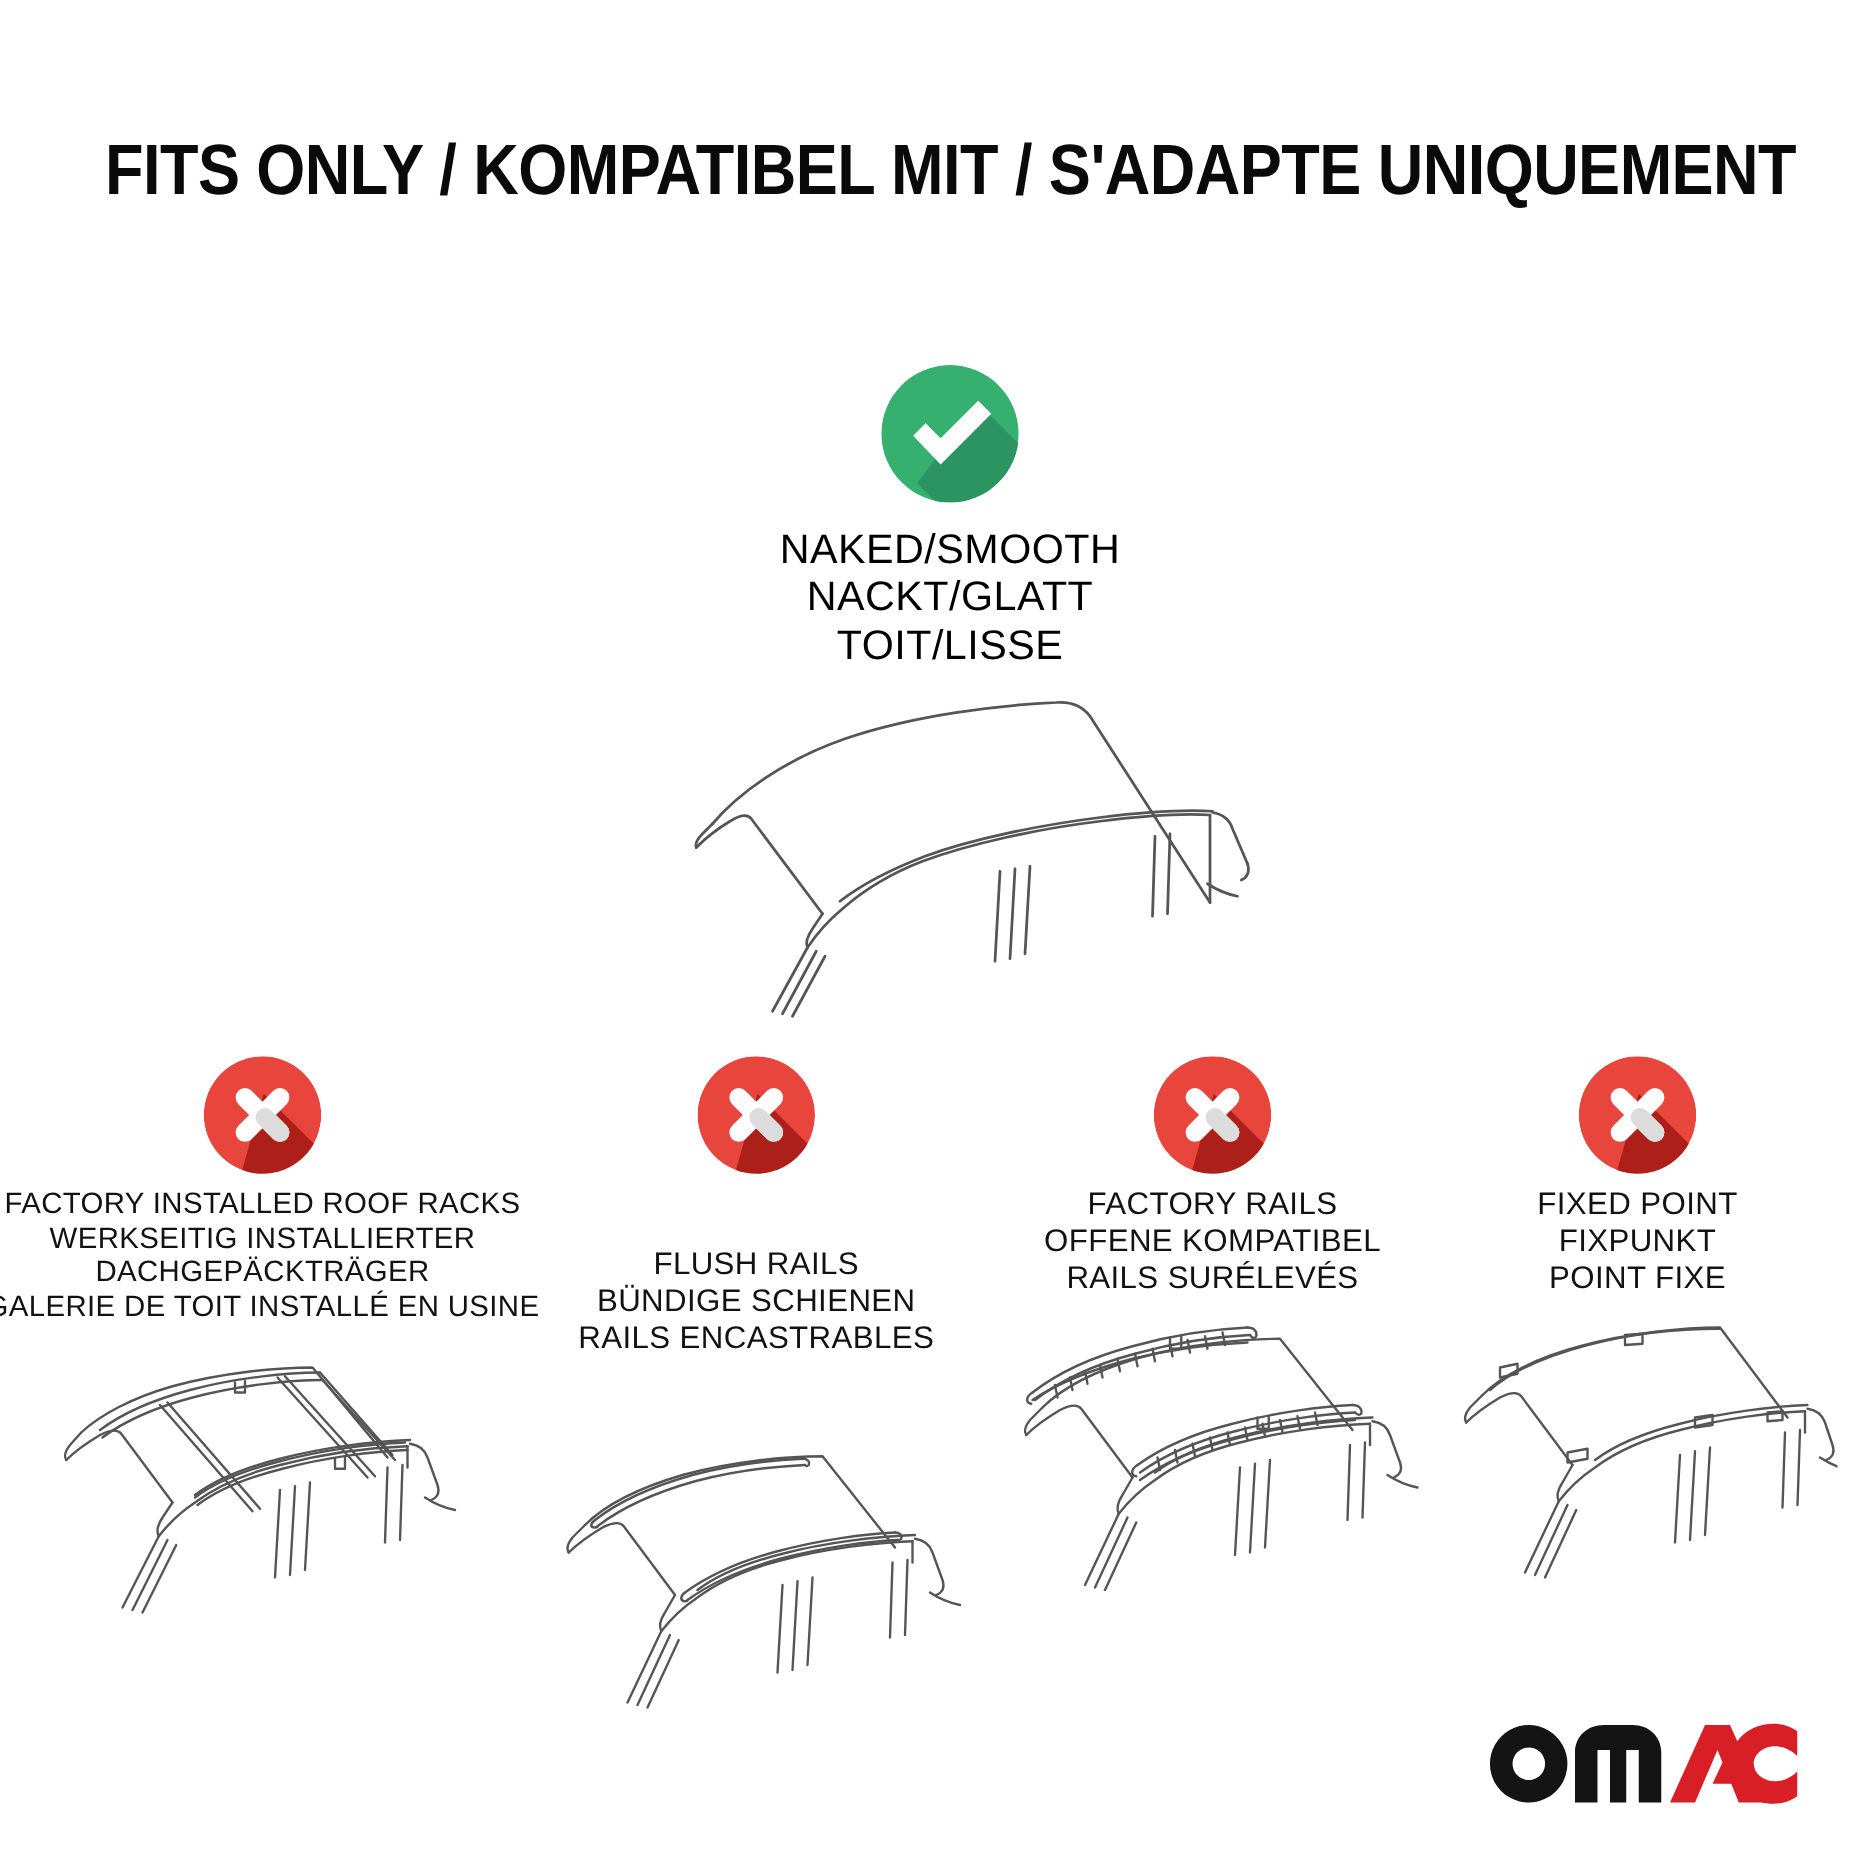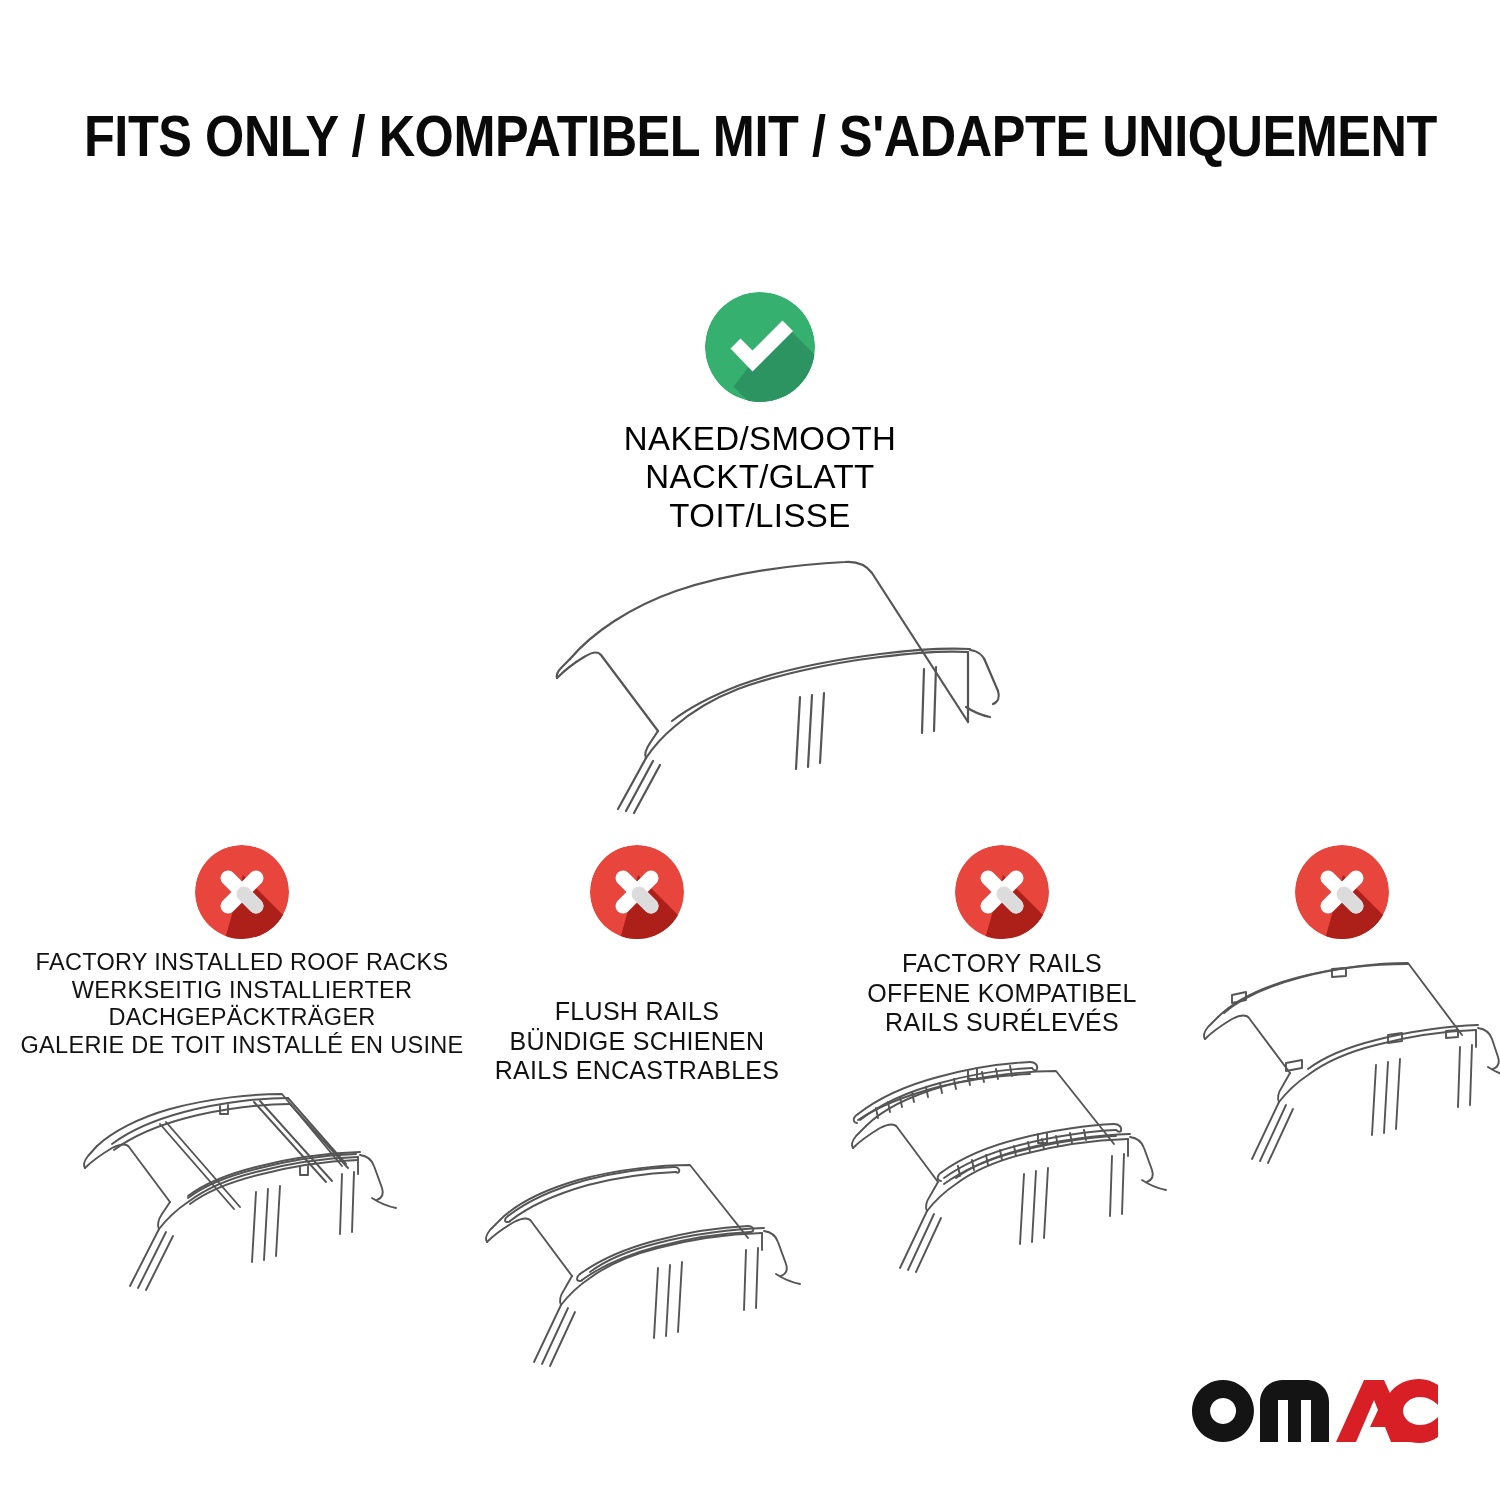--- a/index.html
+++ b/index.html
@@ -52,21 +52,20 @@
     width:520px;height:280px;
     display:block;
   }
 
   
   .cols{
     position:absolute;
     left:0; top:845px;
     width:1240px;
     display:flex;
-    padding-left:32px;
   }
   .col{
     display:flex;
     flex-direction:column;
     align-items:center;
   }
   .col-0{width:420px;}
   .col-1{width:380px;gap:48px;}
   .col-2{width:365px;}
   .col-3{width:335px;}
@@ -379,20 +378,25 @@
       <g clip-path="url(#clipX3)">
         <circle cx="47" cy="47" r="47" fill="#e8453c"></circle>
         <path d="M48 30 L94 76 L94 94 L30 94 Z" fill="#ad1f19"></path>
         <g stroke-linecap="round">
           <path d="M33 33 L61 61" stroke="#ffffff" stroke-width="15"></path>
           <path d="M61 33 L33 61" stroke="#ffffff" stroke-width="15"></path>
           <path d="M49 49 L61 61" stroke="#dcdcdc" stroke-width="15"></path>
         </g>
       </g>
     </svg>
+    <div class="col-label">
+      <div>FIXED POINT</div>
+      <div>FIXPUNKT</div>
+      <div>POINT FIXE</div>
+    </div>
     <svg class="col-art" viewBox="0 0 320 240">
       <g fill="none" stroke="#555555" stroke-width="1.9" stroke-linecap="round" stroke-linejoin="round">
         <path d="M36 64 C52 48 80 34 114 25 C154 14 198 10 226 10 L280 82"></path>
         <path d="M36 64 L26 74 C22 79 21 83 23 86"></path>
         <path d="M23 86 C30 79 40 72 50 66 C58 62 64 61 67 65 L108 120"></path>
         <path d="M108 120 L100 134 C96 140 95 145 97 149"></path>
         <path d="M97 149 C104 140 114 130 126 122 C142 110 166 99 194 92
                  C228 83 266 78 294 77"></path>
         <path d="M294 77 L294 94"></path>
         <path d="M296 75 C303 76 308 80 310 86 L316 104 C318 110 316 114 311 116"></path>

